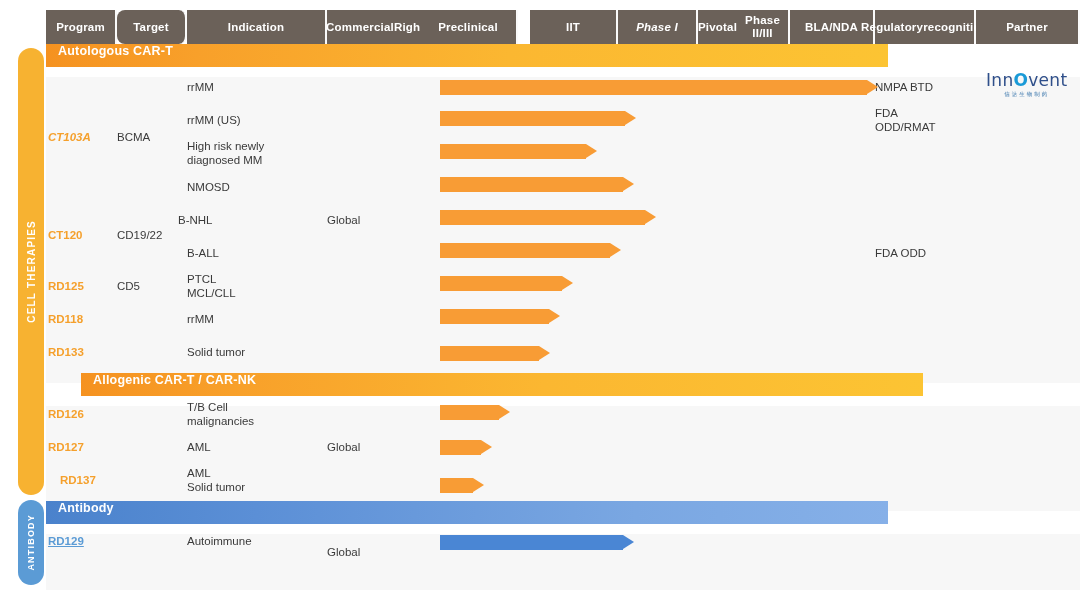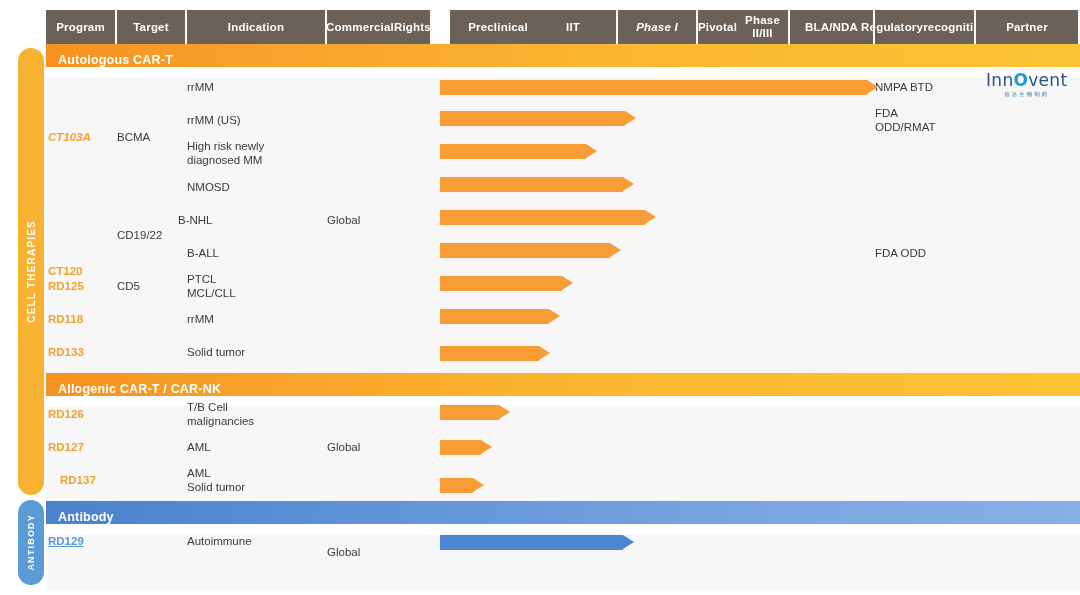--- a/index.html
+++ b/index.html
@@ -14,21 +14,21 @@
   
   #table{position:absolute;left:46px;top:10px;width:1034px;height:580px;}
 
   .hdr{position:absolute;top:0;height:34px;background:#6b6159;
        display:flex;align-items:center;justify-content:center;text-align:center;
        color:#ffffff;font-weight:bold;font-size:11.5px;line-height:13px;
        box-sizing:border-box;border-right:2px solid #fafafa;letter-spacing:.2px;}
 
   .body-bg{position:absolute;left:0;background:#f7f7f7;width:1034px;}
 
-  .sec{position:absolute;left:0;width:1034px;height:23px;display:flex;align-items:flex-end;}
+  .sec{position:absolute;left:0;width:842px;height:23px;display:flex;align-items:flex-start;}
   .sec.orange{background:linear-gradient(90deg,#f59220 0%,#f8a02a 18%,#fbb731 55%,#fcc433 100%);}
   .sec.blue{background:linear-gradient(90deg,#4a82cc 0%,#5b8fd6 25%,#7aa7e2 70%,#86b0e8 100%);}
   .sec span{color:#fff;font-weight:bold;font-size:12.5px;margin-left:12px;letter-spacing:.2px;}
 
   .cell{position:absolute;font-size:11.5px;color:#3a3a3a;line-height:13.5px;}
   .prog{font-weight:bold;color:#f5a02c;}
   .prog.blue{color:#5b9bd5;text-decoration:underline;}
 
   
   .bar{position:absolute;height:15px;}
@@ -60,31 +60,31 @@
 <div id="table">
   <div id="body-bgs">
       <div class="body-bg" style="top: 67px; height: 306px;"></div>
       <div class="body-bg" style="top: 396px; height: 105px;"></div>
       <div class="body-bg" style="top: 524px; height: 56px;"></div>
     </div>
   <div id="headers">
       <div class="hdr" style="left: 0px; width: 71px;">
         <div>Program</div>
       </div>
-      <div class="hdr" style="left: 71px; width: 70px;">
+      <div class="hdr" style="left: 71px; width: 70px; border-radius: 8px;">
         <div>Target</div>
       </div>
       <div class="hdr" style="left: 141px; width: 140px;">
         <div>Indication</div>
       </div>
       <div class="hdr" style="left: 281px; width: 105px;">
         <div>Commercial</div>
         <div>Rights</div>
       </div>
-      <div class="hdr" style="left: 404px; width: 98px;">
+      <div class="hdr" style="left: 374px; width: 98px;">
         <div>Preclinical</div>
       </div>
       <div class="hdr" style="left: 484px; width: 88px;">
         <div>IIT</div>
       </div>
       <div class="hdr" style="left: 572px; width: 80px; font-style: italic;">
         <div>Phase I</div>
       </div>
       <div class="hdr" style="left: 652px; width: 92px;">
         <div>Pivotal</div>
@@ -98,32 +98,32 @@
         <div>recognition</div>
       </div>
       <div class="hdr" style="left: 930px; width: 104px;">
         <div>Partner</div>
       </div>
     </div>
   <div id="sections">
       <div class="sec orange" style="top: 34px;">
         <span>Autologous CAR-T</span>
       </div>
-      <div class="sec orange" style="top: 363px;">
+      <div class="sec orange" style="top: 363px; margin-left: 35px;">
         <span>Allogenic CAR-T / CAR-NK</span>
       </div>
       <div class="sec blue" style="top: 491px;">
         <span>Antibody</span>
       </div>
     </div>
   <div id="cells">
       <div class="cell prog" style="left: 2px; top: 121px; width: 70px; font-style: italic;">
         <div>CT103A</div>
       </div>
-      <div class="cell prog" style="left: 2px; top: 219px; width: 70px; margin-top: 36px;">
+      <div class="cell prog" style="left: 2px; top: 219px; width: 70px;">
         <div>CT120</div>
       </div>
       <div class="cell prog" style="left: 2px; top: 270px; width: 70px;">
         <div>RD125</div>
       </div>
       <div class="cell prog" style="left: 2px; top: 303px; width: 70px;">
         <div>RD118</div>
       </div>
       <div class="cell prog" style="left: 2px; top: 336px; width: 70px;">
         <div>RD133</div>

